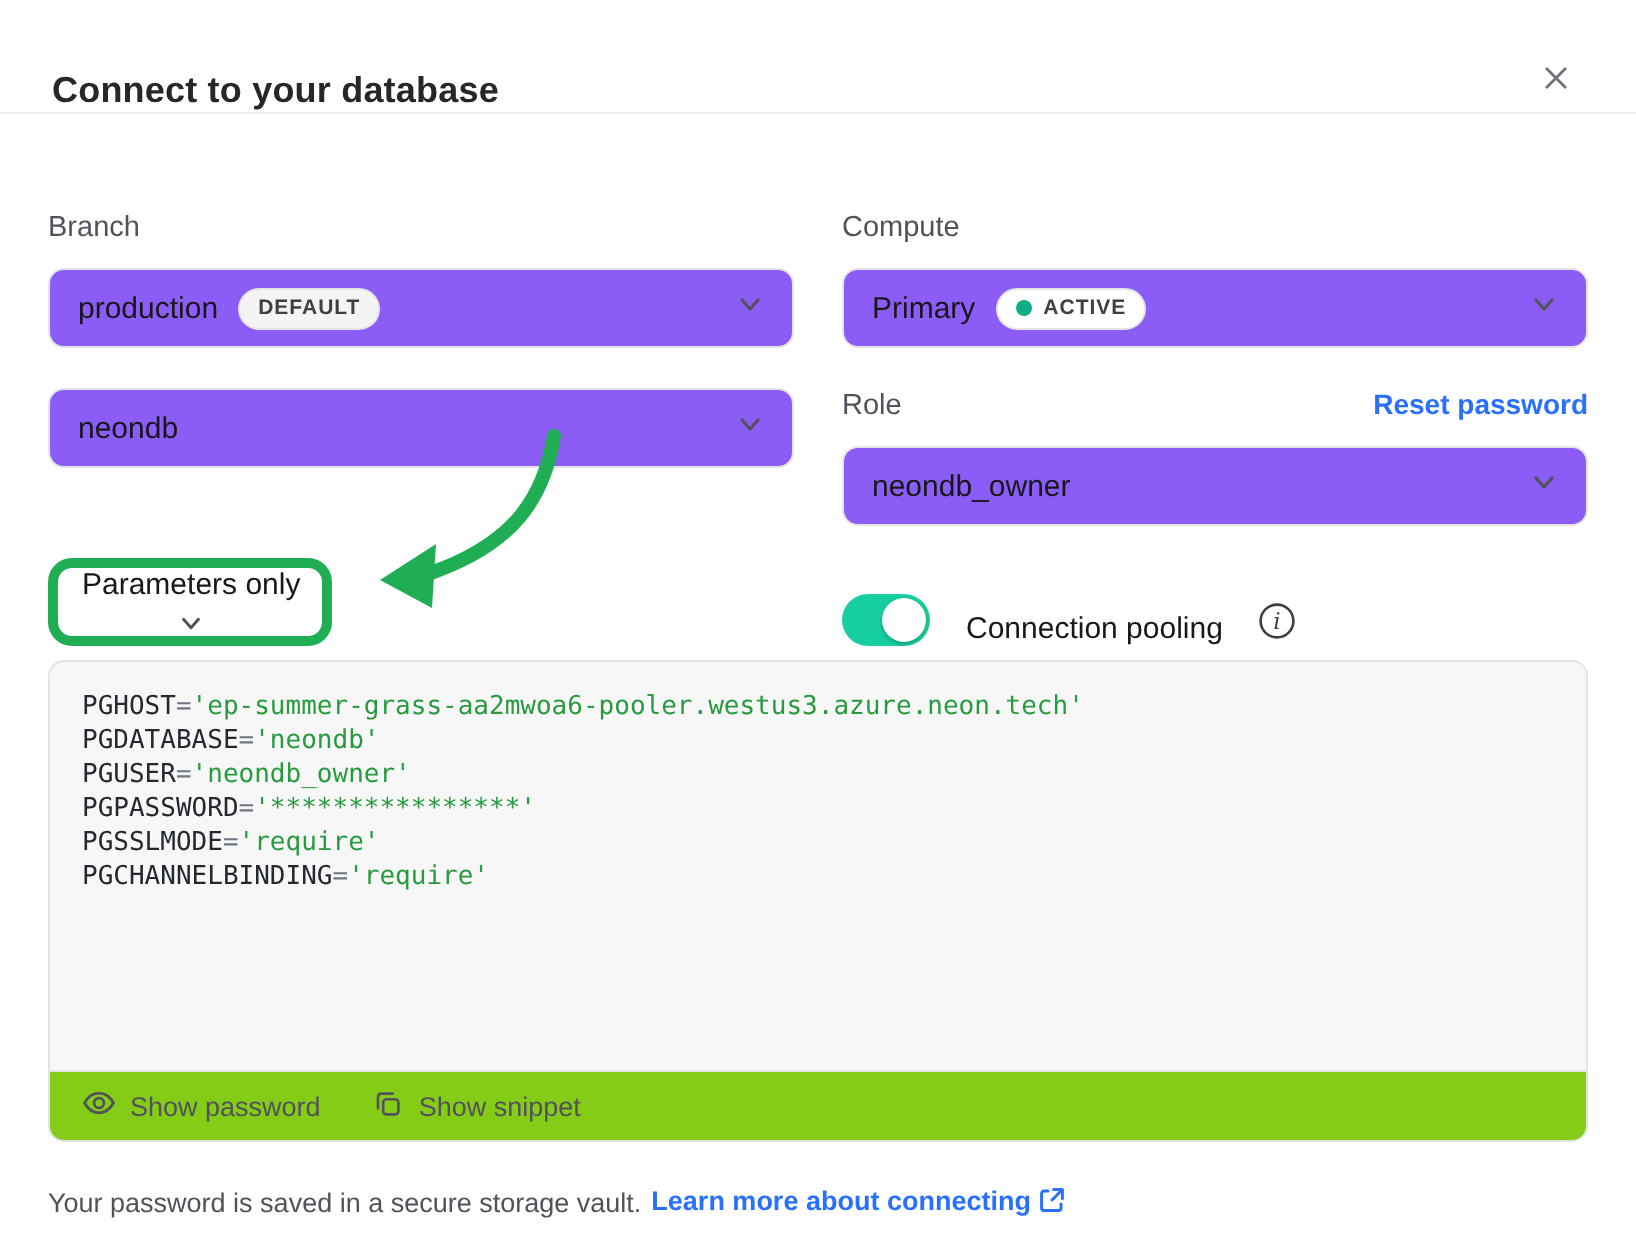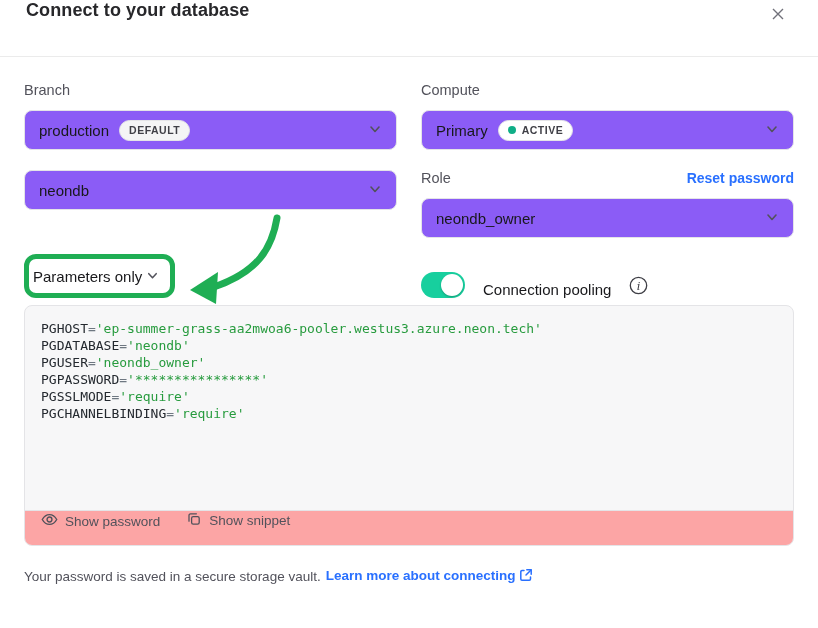--- a/index.html
+++ b/index.html
@@ -9,58 +9,58 @@
     --link-blue:#2970ff;
     --code-value-green:#279b3e;
     --border:#e4e4e7;
     --text-dark:#18181b;
     --text-gray:#52525b;
   }
   *{margin:0;padding:0;box-sizing:border-box;}
   html,body{background:#fff;}
   body{font-family:"Liberation Sans",sans-serif;color:var(--text-dark);}
   .dialog{position:relative;width:818px;height:628px;background:#fff;overflow:hidden;}
-  .dialog-header{height:57px;display:flex;align-items:flex-start;justify-content:space-between;
+  .dialog-header{height:57px;display:flex;align-items:flex-end;justify-content:space-between;
     padding:0 26px 0 26px;border-bottom:1px solid #ebebeb;}
   .dialog-title{font-size:18px;font-weight:700;letter-spacing:.1px;color:#27272a;}
   .close-btn{background:none;border:none;cursor:pointer;display:flex;align-items:center;padding:4px;}
   .body{padding:0 24px;}
   .grid{display:grid;grid-template-columns:1fr 1fr;column-gap:24px;}
-  .grid.r1{margin-top:25px;}
+  .grid.r1{margin-top:49px;}
   .grid.r2{margin-top:20px;}
   .field-label-row{display:flex;align-items:baseline;justify-content:space-between;margin-bottom:12px;}
   .field-label{font-size:14.5px;color:var(--text-gray);}
   .reset-link{font-size:14px;font-weight:700;color:var(--link-blue);text-decoration:none;cursor:pointer;padding-left:8px;}
   .select{height:40px;border:1px solid var(--border);border-radius:8px;background:#8b5cf6;
     display:flex;align-items:center;gap:10px;padding:0 14px;font-size:15px;color:var(--text-dark);cursor:pointer;}
   .select .spacer{flex:1;}
   .pill{display:inline-flex;align-items:center;gap:6px;height:21px;padding:0 9px;border-radius:11px;
     border:1px solid var(--border);font-size:10.5px;font-weight:700;letter-spacing:.5px;color:#3f3f46;}
   .pill.default{background:#f4f4f5;}
   .pill.active{background:#fff;}
   .dot{width:8px;height:8px;border-radius:50%;background:var(--active-dot-green);}
   .row3{display:grid;grid-template-columns:1fr 1fr;column-gap:24px;margin-top:16px;height:44px;}
   .params-btn{display:inline-flex;align-items:center;gap:4px;height:44px;background:#fff;cursor:pointer;
-    border:5px solid var(--annotation-green);border-radius:12px;padding:0 11px 0 4px;font-size:15px;
-    color:var(--text-dark);justify-self:start;}
+    border:5px solid var(--annotation-green);border-radius:12px;padding:0 11px 0 12px;font-size:15px;
+    color:var(--text-dark);justify-self:start;flex-direction:column;}
   .pooling{display:flex;align-items:flex-end;gap:18px;}
   .toggle{width:44px;height:26px;border-radius:13px;background:var(--toggle-green);border:none;
     position:relative;cursor:pointer;}
   .toggle .knob{position:absolute;top:2px;right:2px;width:22px;height:22px;border-radius:50%;
     background:#fff;box-shadow:0 1px 2px rgba(0,0,0,.25);}
   .pooling-label{font-size:15px;color:var(--text-dark);}
   .info-btn{background:none;border:none;display:flex;align-items:center;cursor:pointer;padding:0;}
   .code-block{margin-top:7px;border:1px solid var(--border);border-radius:8px;overflow:hidden;background:#f7f7f8;}
   .code-area{height:204px;padding:14px 16px;font-family:"DejaVu Sans Mono",monospace;font-size:13px;
     line-height:17px;white-space:pre;}
   .code-line .k{color:#24292f;}
   .code-line .eq{color:#6e7781;}
   .code-line .v{color:var(--code-value-green);}
-  .code-footer{height:35px;border-top:1px solid var(--border);display:flex;align-items:flex-start;gap:26px;
-    padding:0 16px;background:#fca5a5;}
+  .code-footer{height:35px;border-top:1px solid var(--border);display:flex;align-items:center;gap:26px;
+    padding:0 16px;background:#84cc16;}
   .code-footer button{display:flex;align-items:center;gap:7px;background:none;border:none;cursor:pointer;
     font-family:"Liberation Sans",sans-serif;font-size:13.5px;color:var(--text-gray);}
   .note{margin-top:22px;font-size:13.5px;color:var(--text-gray);display:flex;align-items:center;gap:5px;flex-wrap:wrap;}
   .note a{display:inline-flex;gap:4px;font-weight:700;color:var(--link-blue);
     text-decoration:none;cursor:pointer;}
   .arrow-overlay{position:absolute;left:150px;top:200px;width:160px;height:115px;pointer-events:none;}
 </style>
 </head>
 <body>
 

